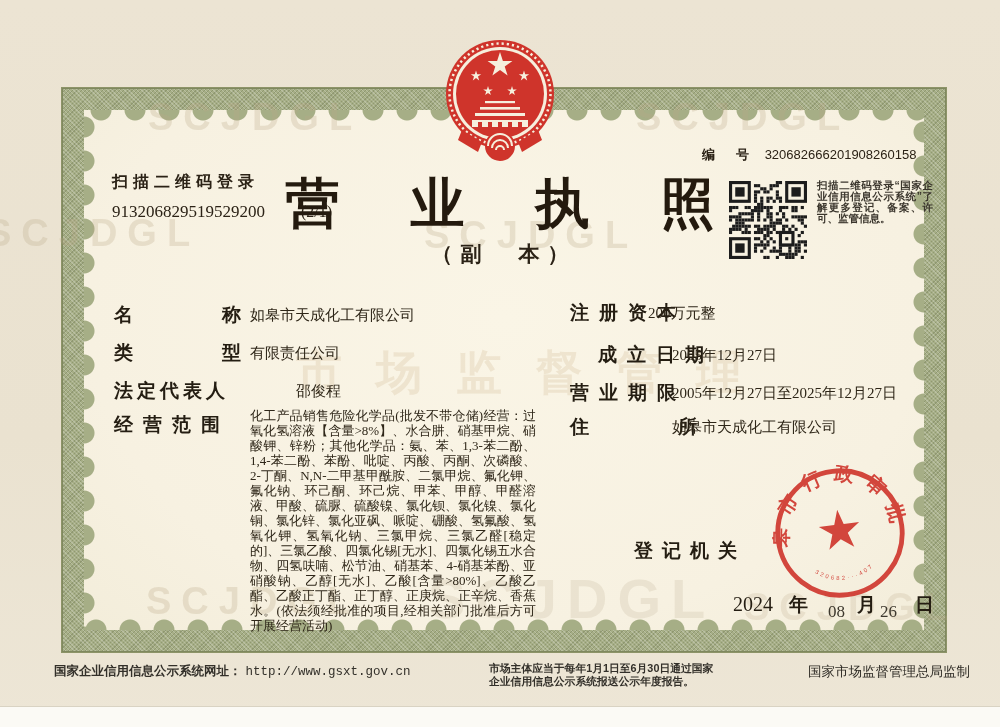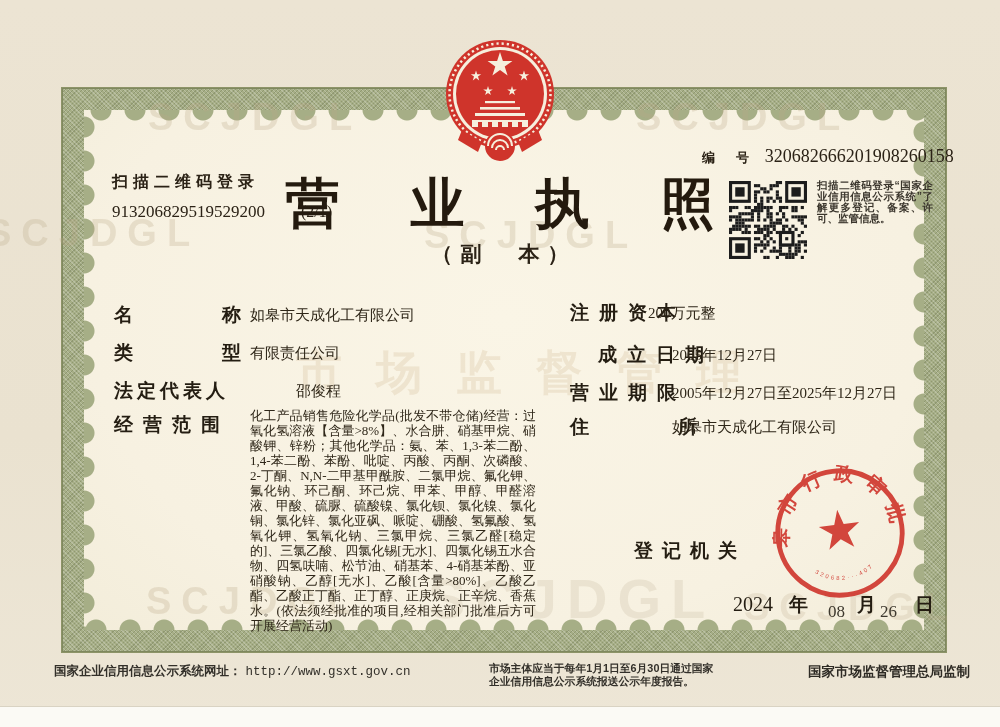--- a/index.html
+++ b/index.html
@@ -34,21 +34,21 @@
   .wm{position:absolute;font-weight:bold;font-size:38px;letter-spacing:10px;
       color:rgba(186,170,138,.28);pointer-events:none;white-space:nowrap;}
   .wm-center{position:absolute;left:296px;top:342px;font-weight:bold;font-size:46px;
       letter-spacing:34px;color:rgba(193,166,118,.20);white-space:nowrap;pointer-events:none;}
   
   .credit-label{position:absolute;left:112px;top:172px;font-weight:bold;font-size:16px;letter-spacing:5px;}
   .credit-code{position:absolute;left:112px;top:202px;font-family:"Liberation Serif","DejaVu Serif",serif;font-size:17px;}
   .copy-index{margin-left:36px;font-size:16px;}
   .serial{position:absolute;left:702px;top:146px;font-size:13px;white-space:nowrap;}
   .serial .s-label{font-weight:bold;letter-spacing:4px;}
-  .serial .s-num{font-family:Liberation Serif, serif;font-size:18px;margin-left:8px;}
+  .serial .s-num{font-family:Liberation Sans, sans-serif;font-size:13px;margin-left:8px;}
   .title{position:absolute;left:0;right:0;top:168px;text-align:center;
          font-size:54px;font-weight:bold;letter-spacing:28px;text-indent:28px;color:#241a0e;}
   .subtitle{position:absolute;left:0;right:0;top:240px;text-align:center;
          font-size:21px;font-weight:bold;letter-spacing:8px;text-indent:8px;color:#2b2216;}
   
   .qr{position:absolute;left:729px;top:181px;width:78px;height:78px;}
   .qr-caption{position:absolute;left:817px;top:180px;width:116px;font-size:10.5px;
       font-weight:600;line-height:11px;color:#3a352c;text-align:justify;}
   .f-label{position:absolute;font-weight:bold;font-size:19px;letter-spacing:8px;color:#241d12;}
   .f-label.ls4{letter-spacing:10px;}
@@ -61,21 +61,21 @@
   .seal{position:absolute;left:772px;top:465px;width:136px;height:136px;opacity:.9;
         transform:rotate(-7deg);z-index:5;}
   .date-line{position:absolute;left:733px;top:592px;z-index:4;white-space:nowrap;font-size:19px;font-weight:bold;color:#241d12;}
   .date-line .num{font-family:"Liberation Serif","DejaVu Serif",serif;font-weight:normal;font-size:20px;}
   .date-line .stamped{position:relative;top:6px;font-size:17px;color:#3d382e;}
   
   .footer-left{position:absolute;left:54px;top:663px;font-size:12.5px;font-weight:bold;color:#33302a;}
   .footer-left .url{font-family:"Liberation Mono","DejaVu Sans Mono",monospace;font-weight:normal;font-size:12.5px;margin-left:4px;}
   .footer-mid{position:absolute;left:489px;top:662px;width:230px;font-size:10.8px;font-weight:bold;
       line-height:12.6px;color:#33302a;}
-  .footer-right{position:absolute;left:808px;top:663px;font-size:13.5px;font-weight:bold;color:#2e2b25;}
+  .footer-right{position:absolute;left:808px;top:663px;font-size:13.5px;font-weight:normal;color:#2e2b25;}
   .scan-bottom{position:absolute;left:0;right:0;bottom:0;height:20px;background:#fbfaf5;border-top:1px solid #d9d3c3;}
   .emblem{position:absolute;left:438px;top:34px;width:124px;height:140px;z-index:3;}
 </style>
 </head>
 <body>
 
 <div class="cert">
 
   <div class="frame">
     <div class="frame-inner"></div>

